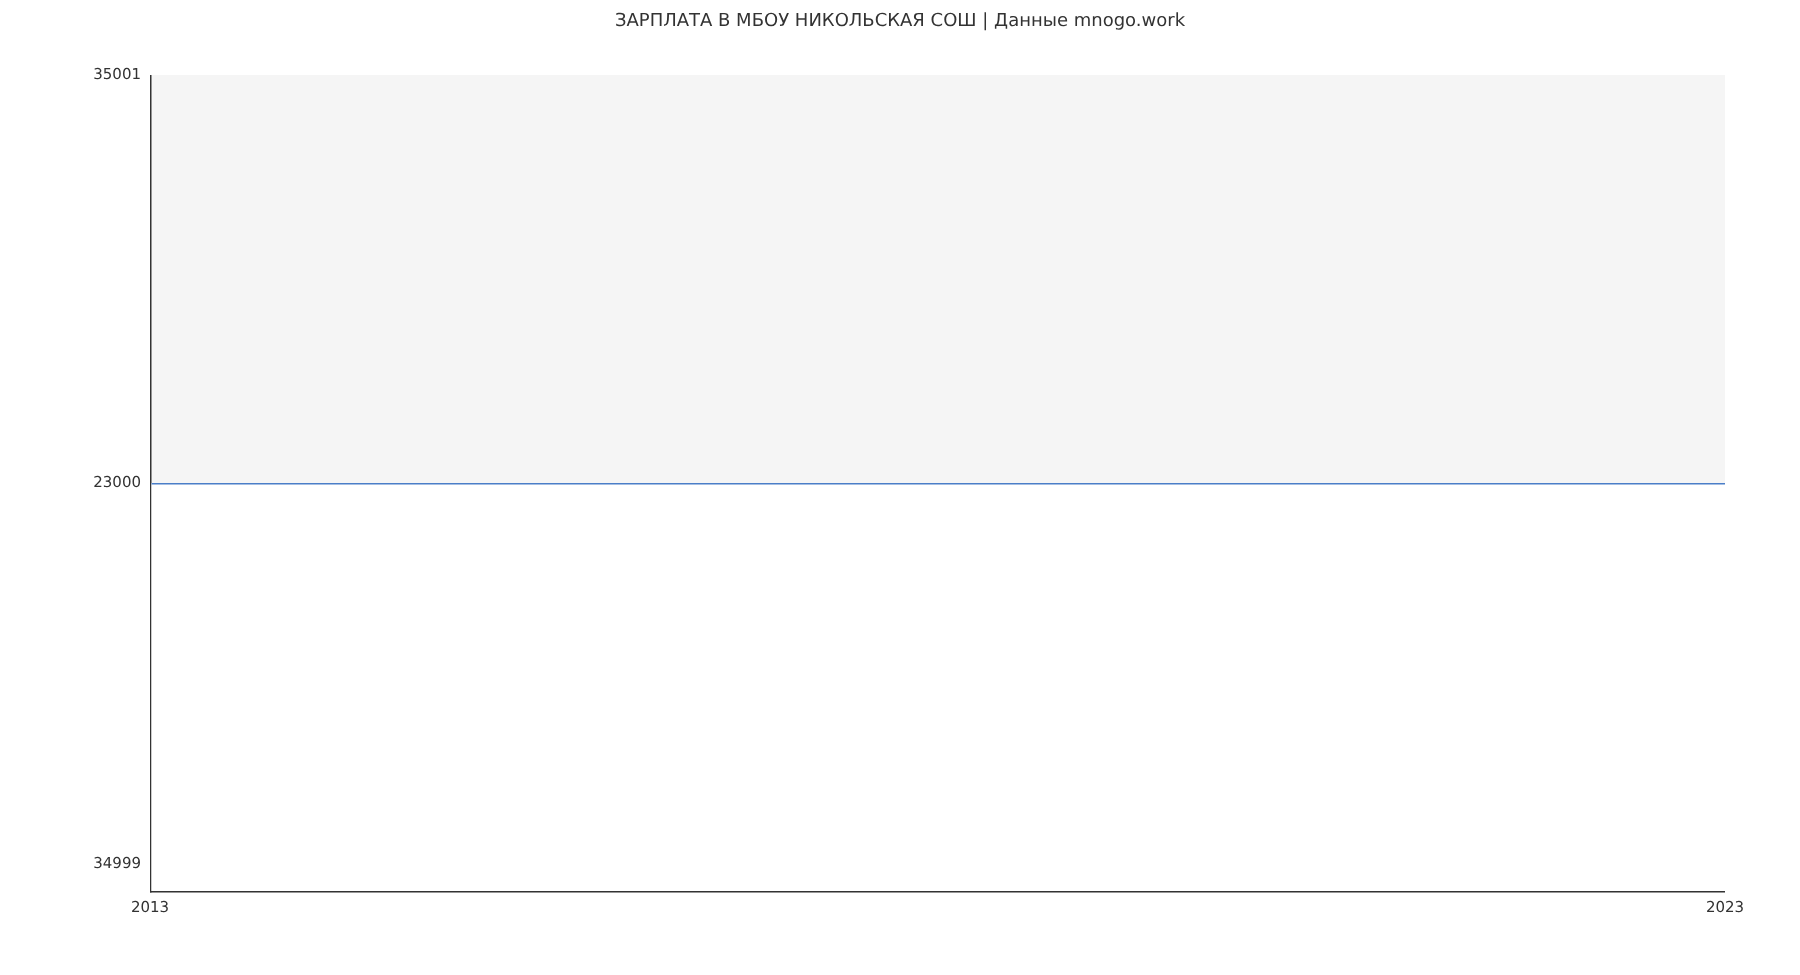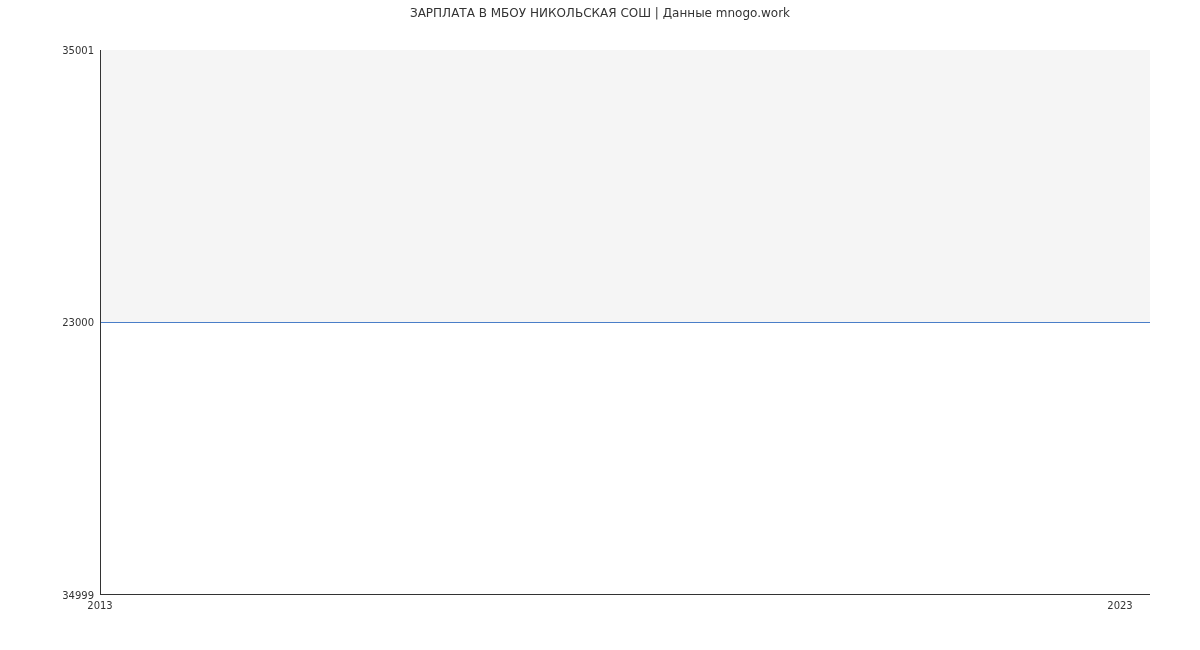--- a/index.html
+++ b/index.html
@@ -72,23 +72,23 @@
 </style>
 </head>
 <body>
 
 <div class="chart-wrap">
 
   <div class="title">ЗАРПЛАТА В МБОУ НИКОЛЬСКАЯ СОШ | Данные mnogo.work</div>
 
   <div class="ytick" style="top:50px;">35001</div>
   <div class="ytick" style="top:322px;">23000</div>
-  <div class="ytick" style="top:595px;">34999</div>
+  <div class="ytick" style="top:576px;">34999</div>
 
   <div class="xtick" style="left:100px;">2013</div>
-  <div class="xtick" style="left:1120px;">2023</div>
+  <div class="xtick" style="left:1150px;">2023</div>
 
   <div class="plot">
     <div class="mid-band"></div>
     <div class="data-line"></div>
   </div>
 
 </div>
 
 </body></html>

